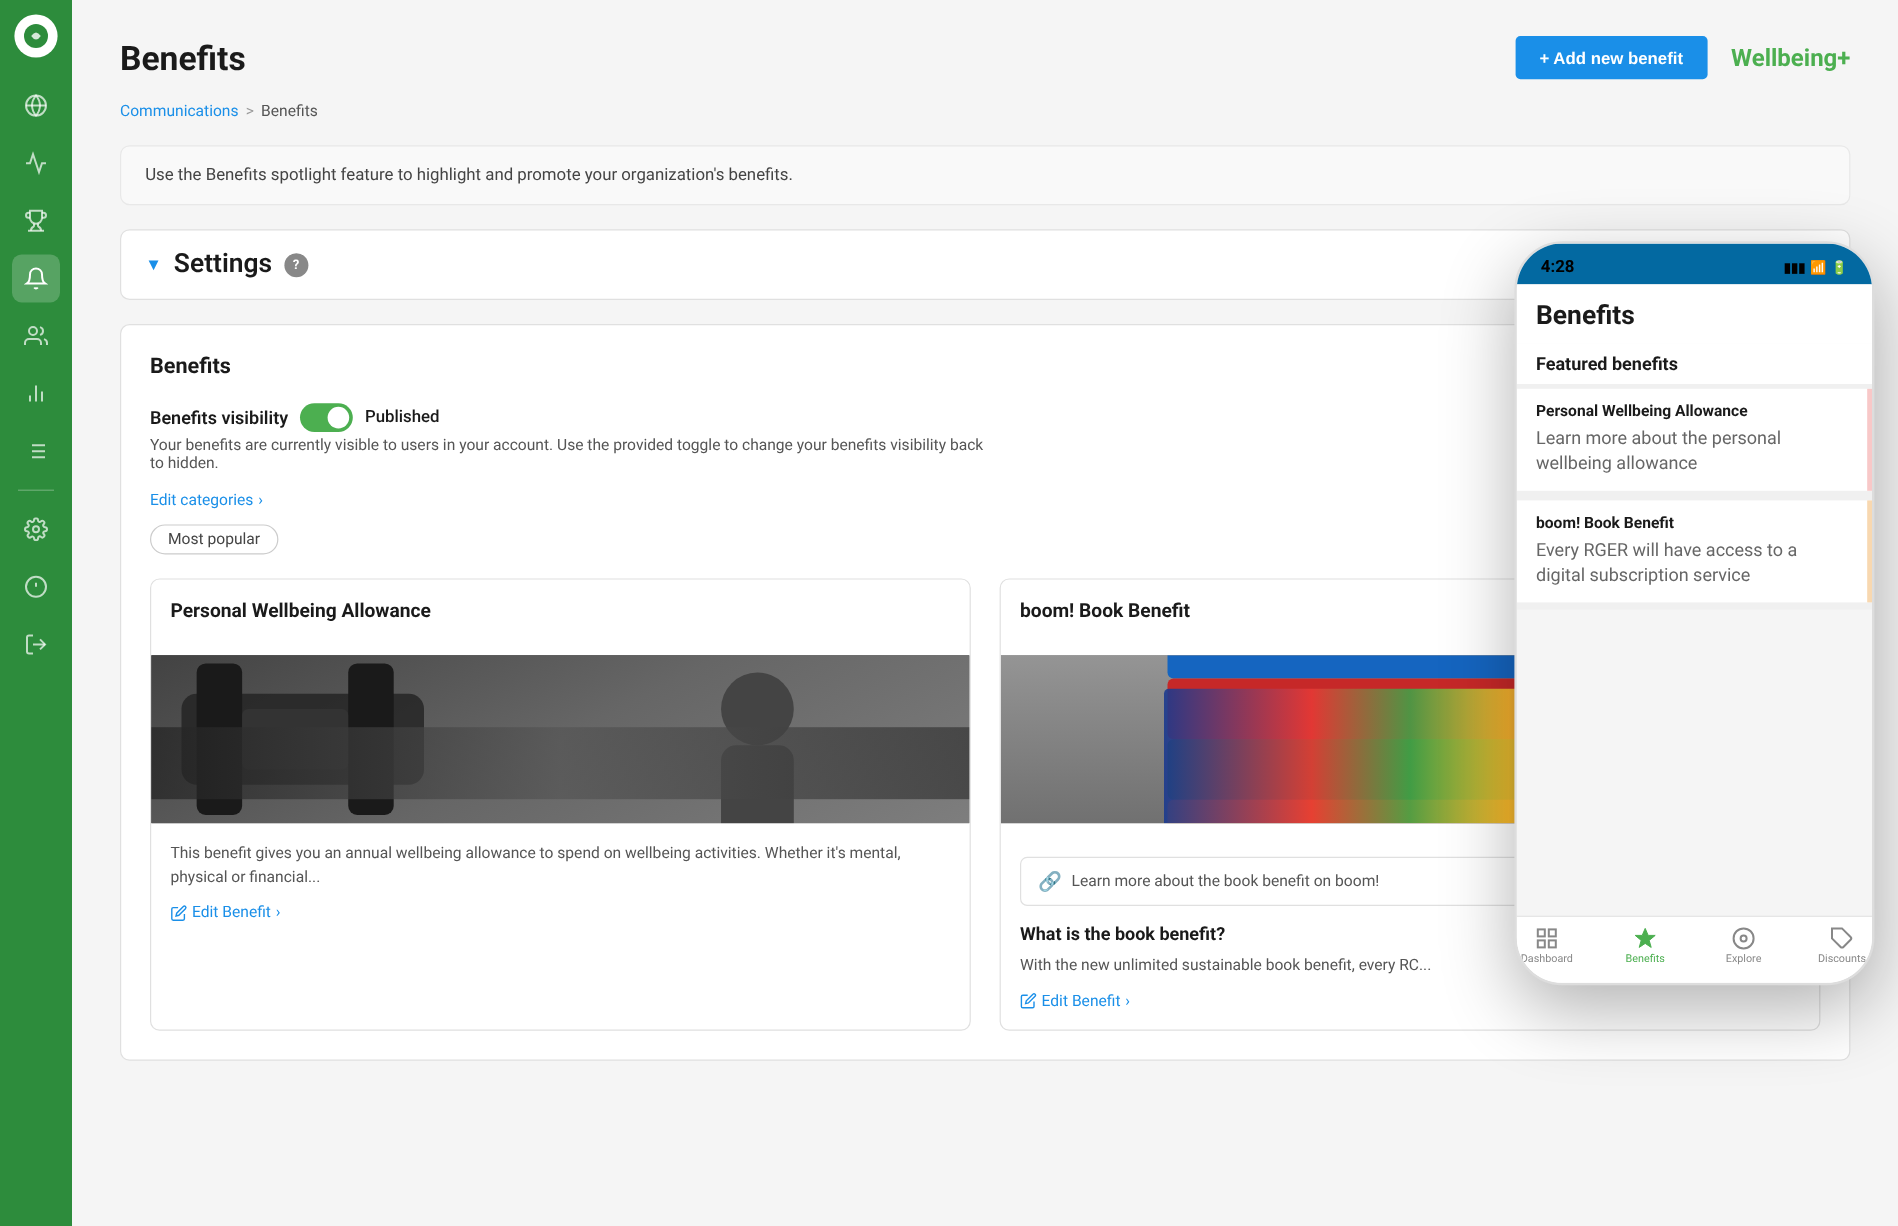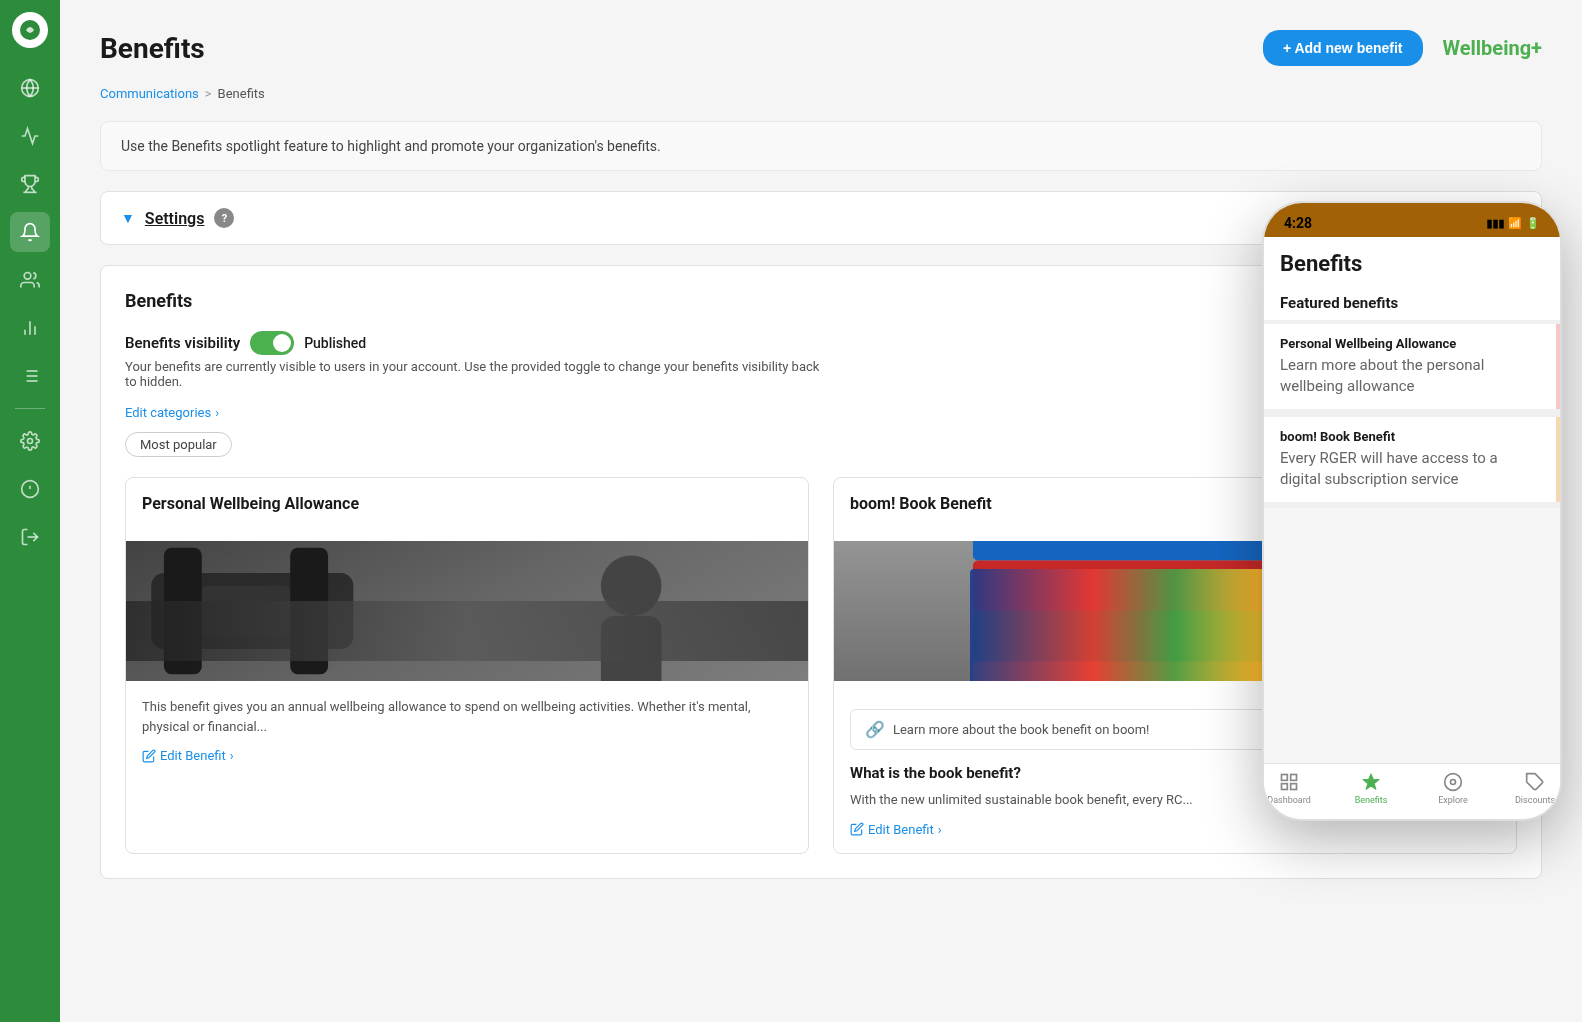--- a/index.html
+++ b/index.html
@@ -72,21 +72,21 @@
     }
     .header-right {
       display: flex;
       align-items: center;
       gap: 20px;
     }
     .add-benefit-btn {
       background: #1a8fe8;
       color: white;
       border: none;
-      border-radius: 16px;
+      border-radius: 4px;
       padding: 10px 20px;
       font-size: 14px;
       font-weight: 600;
       cursor: pointer;
       display: flex;
       align-items: center;
       gap: 6px;
     }
     .brand-logo {
       font-size: 20px;
@@ -120,21 +120,21 @@
       background: white;
       border: 1px solid #e0e0e0;
       border-radius: 8px;
       padding: 16px 20px;
       margin-bottom: 20px;
       display: flex;
       align-items: center;
       gap: 10px;
     }
     .settings-chevron { color: #1a8fe8; cursor: pointer; font-size: 14px; }
-    .settings-label { font-size: 16px; font-weight: 600; color: #1a1a1a; text-decoration: underline; }
+    .settings-label { font-size: 22px; font-weight: 600; color: #1a1a1a; }
     .help-icon {
       width: 20px; height: 20px;
       border-radius: 50%;
       background: #888;
       color: white;
       display: flex;
       align-items: center;
       justify-content: center;
       font-size: 11px;
       font-weight: bold;
@@ -327,21 +327,21 @@
       border-radius: 40px;
       box-shadow: 0 20px 60px rgba(0,0,0,0.3);
       overflow: hidden;
       border: 2px solid #ddd;
       pointer-events: all;
       height: 620px;
       display: flex;
       flex-direction: column;
     }
     .phone-status-bar {
-      background: #a16207;
+      background: #0369a1;
       display: flex;
       align-items: center;
       justify-content: space-between;
       padding: 12px 20px 6px;
       font-size: 12px;
       font-weight: 600;
     }
     .phone-time { font-size: 14px; font-weight: 700; }
     .phone-icons { display: flex; align-items: center; gap: 4px; font-size: 11px; }
     .phone-content { flex: 1; overflow-y: auto; padding: 0; background: #f5f5f5; }

